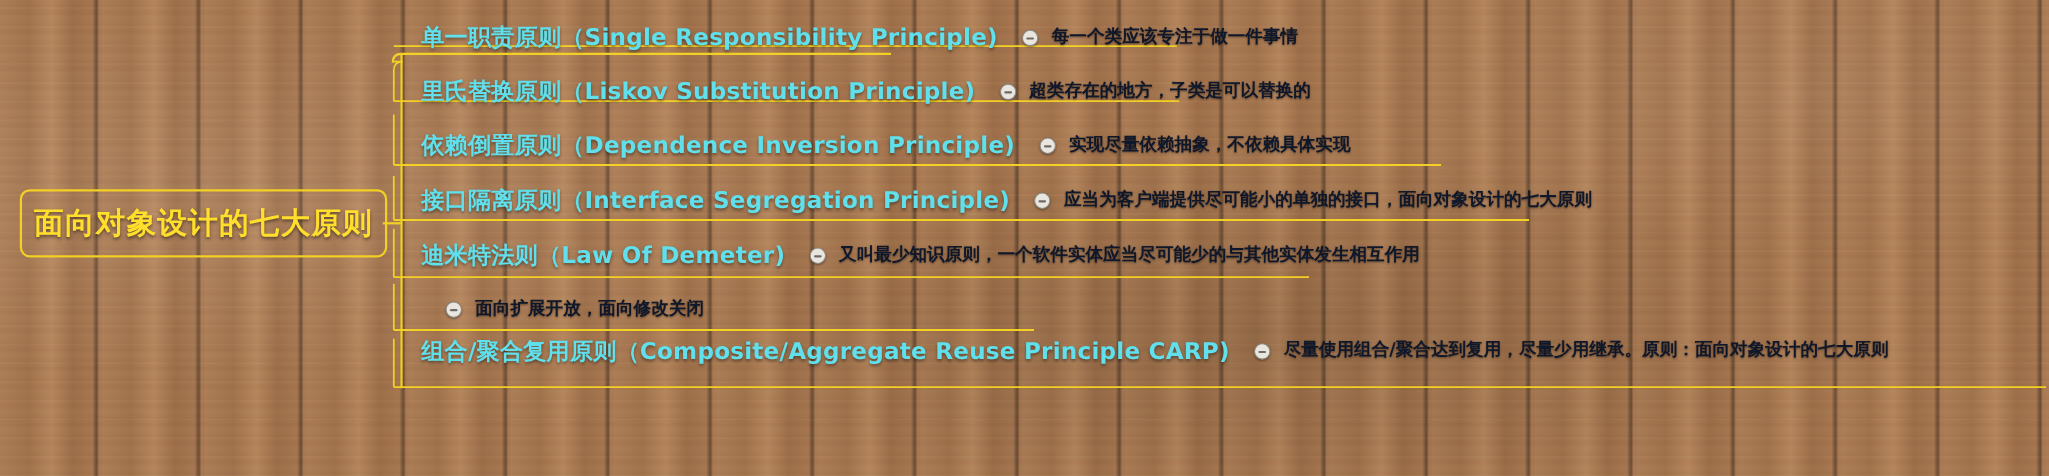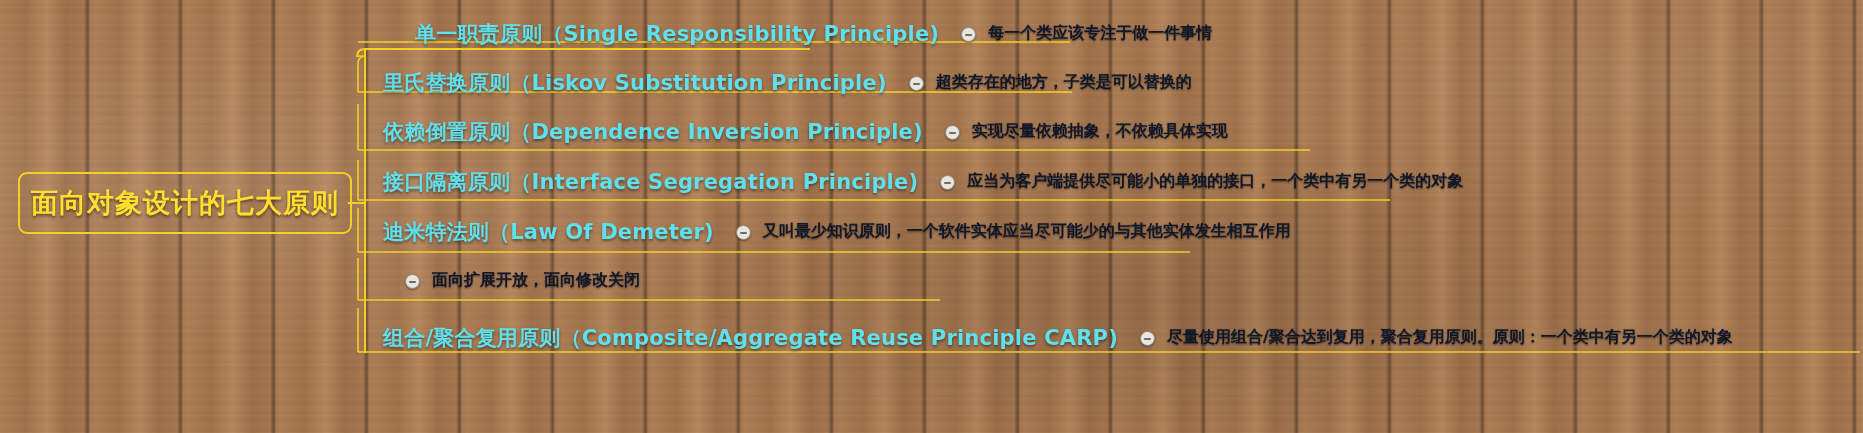--- a/index.html
+++ b/index.html
@@ -140,54 +140,54 @@
       <path d="M358 258 V300 M358 300 H940"></path>
 
       <path d="M358 308 V352 M358 352 H1860"></path>
     </g>
   </svg>
 
   <div class="root">
     <span class="root-label">面向对象设计的七大原则</span>
   </div>
 
-  <div class="branch" style="left:383px; top:14px;margin-left:32px;">
+  <div class="branch" style="left:383px; top:14px;">
     <span class="branch-label">单一职责原则（Single Responsibility Principle)</span>
     <span class="toggle"></span>
     <span class="desc">每一个类应该专注于做一件事情</span>
   </div>
 
   <div class="branch" style="left:383px; top:63px;align-items:center;">
     <span class="branch-label">里氏替换原则（Liskov Substitution Principle)</span>
     <span class="toggle"></span>
     <span class="desc">超类存在的地方，子类是可以替换的</span>
   </div>
 
   <div class="branch" style="left:383px; top:112px;">
     <span class="branch-label">依赖倒置原则（Dependence Inversion Principle)</span>
     <span class="toggle"></span>
     <span class="desc">实现尽量依赖抽象，不依赖具体实现</span>
   </div>
 
   <div class="branch" style="left:383px; top:162px;">
     <span class="branch-label">接口隔离原则（Interface Segregation Principle)</span>
     <span class="toggle"></span>
-    <span class="desc">应当为客户端提供尽可能小的单独的接口，一个类中有另一个类的对象</span>
+    <span class="desc">应当为客户端提供尽可能小的单独的接口，面向对象设计的七大原则</span>
   </div>
 
   <div class="branch" style="left:383px; top:212px;">
     <span class="branch-label">迪米特法则（Law Of Demeter)</span>
     <span class="toggle"></span>
     <span class="desc">又叫最少知识原则，一个软件实体应当尽可能少的与其他实体发生相互作用</span>
   </div>
 
   <div class="branch" style="left:383px; top:261px;">
     <span class="toggle"></span>
     <span class="desc">面向扩展开放，面向修改关闭</span>
   </div>
 
-  <div class="branch" style="left:383px; top:318px;">
+  <div class="branch" style="left:383px; top:299px;">
     <span class="branch-label">组合/聚合复用原则（Composite/Aggregate Reuse Principle CARP)</span>
     <span class="toggle"></span>
-    <span class="desc">尽量使用组合/聚合达到复用，聚合复用原则。原则：一个类中有另一个类的对象</span>
+    <span class="desc">尽量使用组合/聚合达到复用，尽量少用继承。原则：面向对象设计的七大原则</span>
   </div>
 
 </div>
 
 </body></html>

